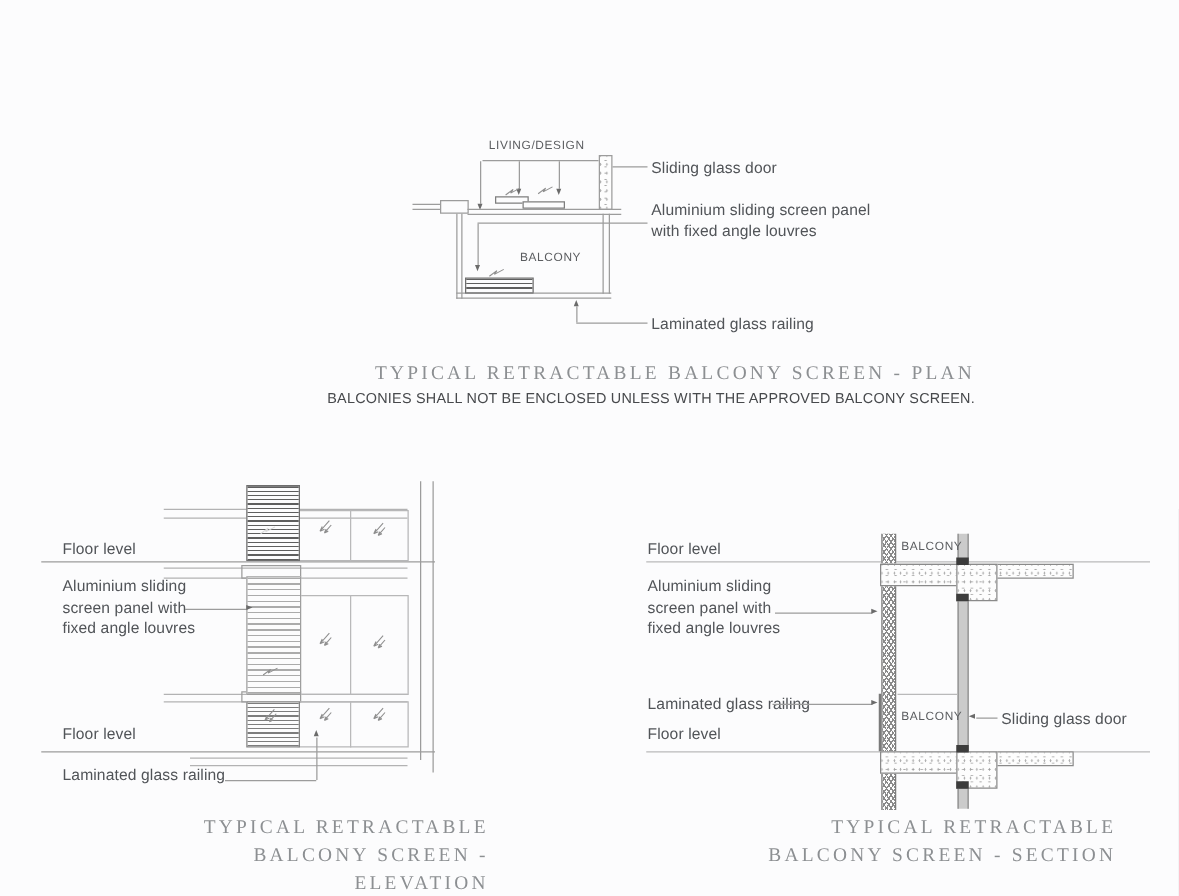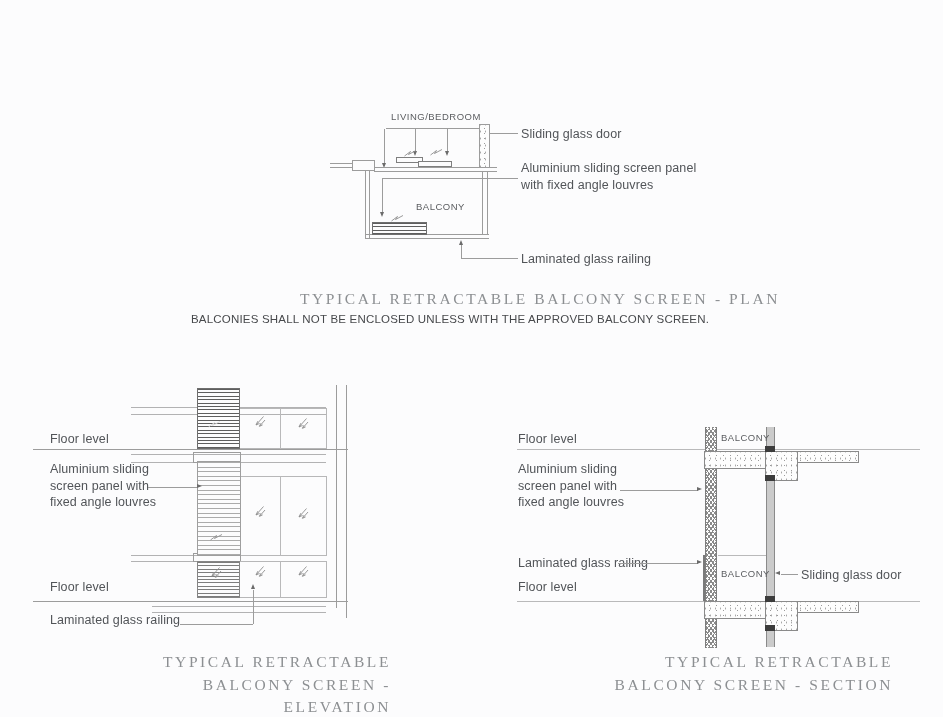--- a/index.html
+++ b/index.html
@@ -25,33 +25,33 @@
   .blk{position:absolute;background:#3c3c3c;}
   .ah{position:absolute;width:0;height:0;}
   .ah.d{border-left:2.5px solid transparent;border-right:2.5px solid transparent;border-top:5.5px solid #6b6b6b;}
   .ah.u{border-left:2.5px solid transparent;border-right:2.5px solid transparent;border-bottom:5.5px solid #6b6b6b;}
   .ah.r{border-top:2.5px solid transparent;border-bottom:2.5px solid transparent;border-left:5.5px solid #6b6b6b;}
   .ah.l{border-top:2.5px solid transparent;border-bottom:2.5px solid transparent;border-right:5.5px solid #6b6b6b;}
   .lbl{position:absolute;font-size:12.5px;color:#515458;line-height:16.5px;white-space:pre-line;letter-spacing:0.1px;}
   .lbl-sm{position:absolute;font-size:9.5px;color:#5b5d60;letter-spacing:0.5px;white-space:nowrap;}
   .cap{position:absolute;font-family:"Liberation Serif",serif;color:#8c8f92;font-size:15.5px;
        letter-spacing:2.6px;text-align:right;line-height:22.5px;white-space:pre-line;}
-  .note{position:absolute;font-size:11.5px;color:#47494c;text-align:center;letter-spacing:0.2px;}
+  .note{position:absolute;font-size:11.5px;color:#47494c;text-align:right;letter-spacing:0.2px;}
   .gm{position:absolute;}
   #titlebox{position:absolute;left:201px;top:4px;width:545px;height:48px;border:1px solid #c3c3c5;
        display:flex;align-items:center;justify-content:center;box-sizing:border-box;}
   #titlebox span{font-family:"Liberation Serif",serif;font-size:19px;letter-spacing:5px;color:#8e9194;}
 </style>
 </head>
 <body>
 
 <div id="page">
 
 
-  <div class="lbl-sm" style="left:391px;top:111px;">LIVING/BEDROOM</div>
+  <div class="lbl-sm" style="left:391px;top:111px;">LIVING/DESIGN</div>
 
   <div class="ln" style="left:386px;top:128px;width:93px;height:1px;"></div>
   <div class="ln" style="left:384px;top:129px;width:1px;height:34px;"></div>
   <div class="ah d" style="left:382px;top:163px;"></div>
   <div class="ln" style="left:415px;top:129px;width:1px;height:22px;"></div>
   <div class="ah d" style="left:413px;top:151px;"></div>
   <div class="ln" style="left:447px;top:129px;width:1px;height:22px;"></div>
   <div class="ah d" style="left:445px;top:151px;"></div>
 
   <div class="box stipple" style="left:479px;top:124px;width:11px;height:44px;"></div>

